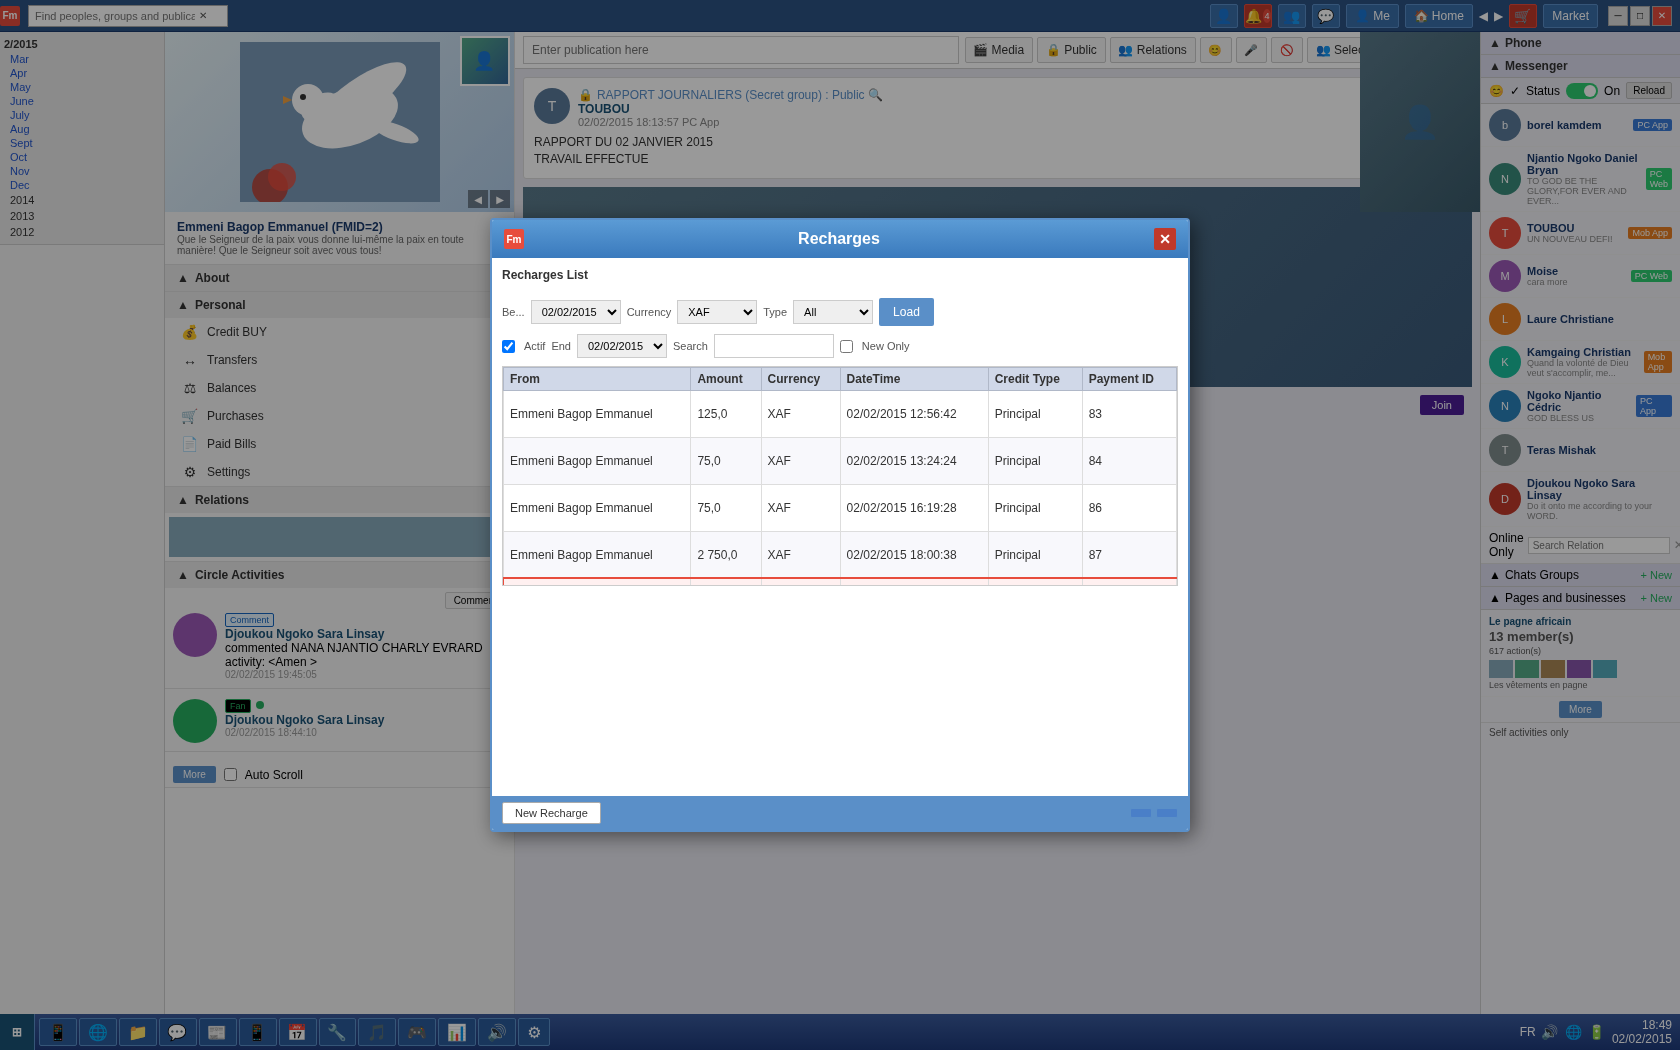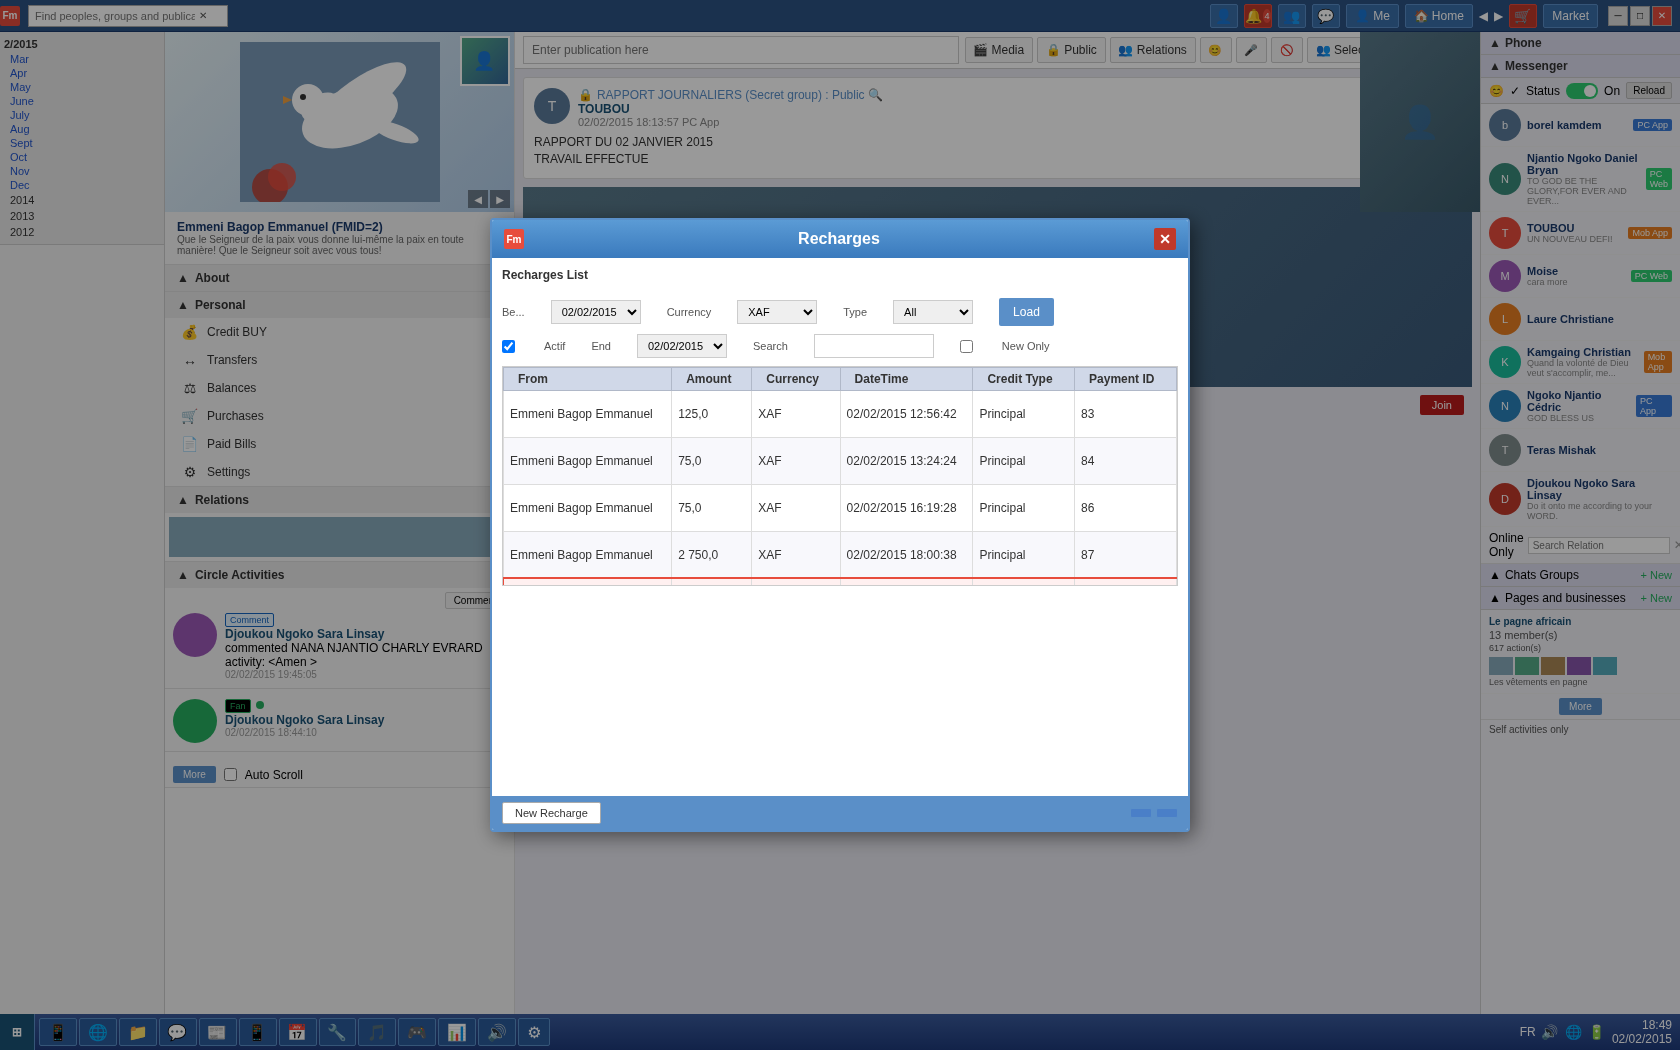--- a/index.html
+++ b/index.html
@@ -84,30 +84,30 @@
     .pages-header { display: flex; align-items: center; gap: 4px; padding: 4px 8px; background: #dde; border-bottom: 1px solid #ccc; }
 
     
     .modal-overlay { position: absolute; top: 0; left: 0; width: 100%; height: 100%; background: rgba(0,0,0,0.4); z-index: 500; display: flex; align-items: center; justify-content: center; }
     .modal { background: white; border: 2px solid #5a8fc8; border-radius: 4px; width: 700px; box-shadow: 4px 4px 20px rgba(0,0,0,0.5); }
     .modal-header { background: linear-gradient(to bottom, #5b9bd5, #3a7abd); color: white; padding: 8px 12px; display: flex; align-items: center; justify-content: space-between; border-radius: 2px 2px 0 0; }
     .modal-title { font-size: 16px; font-weight: bold; text-align: center; flex: 1; }
     .modal-close { background: #c0392b; color: white; border: none; width: 22px; height: 22px; cursor: pointer; border-radius: 2px; font-weight: bold; font-size: 14px; display: flex; align-items: center; justify-content: center; }
     .modal-body { padding: 10px; }
     .modal-section-title { font-weight: bold; color: #333; margin-bottom: 16px; font-size: 12px; }
-    .modal-toolbar { display: flex; align-items: center; gap: 26px; margin-bottom: 8px; flex-wrap: wrap; }
+    .modal-toolbar { display: flex; align-items: center; gap: 6px; margin-bottom: 8px; flex-wrap: wrap; }
     .modal-label { color: #555; font-size: 11px; }
     .modal-select { border: 1px solid #ccc; padding: 3px 6px; font-size: 11px; min-width: 80px; height: 24px; }
     .modal-input { border: 1px solid #ccc; padding: 3px 6px; font-size: 11px; height: 24px; width: 120px; }
     .modal-checkbox { margin-right: 3px; }
     .load-btn { background: #5a8fc8; color: white; border: none; padding: 4px 14px; cursor: pointer; font-size: 12px; border-radius: 2px; height: 28px; }
 
     
     .data-table { width: 100%; border-collapse: collapse; font-size: 11px; }
-    .data-table th { background: #d0d8e8; border: 1px solid #b0b8c8; padding: 4px 14px; text-align: left; font-weight: bold; color: #333; }
+    .data-table th { background: #d0d8e8; border: 1px solid #b0b8c8; padding: 4px 6px; text-align: left; font-weight: bold; color: #333; }
     .data-table td { border: 1px solid #ddd; padding: 16px 6px; color: #333; }
     .data-table tr:nth-child(even) { background: #f8f8fc; }
     .table-container { border: 1px solid #ccc; max-height: 220px; overflow-y: auto; }
 
     .modal-footer { background: #5a8fc8; padding: 6px 10px; display: flex; align-items: center; justify-content: space-between; border-radius: 0 0 2px 2px; }
     .new-recharge-btn { background: white; color: #333; border: 1px solid #aaa; padding: 4px 12px; cursor: pointer; font-size: 11px; border-radius: 2px; }
     .modal-footer-right { display: flex; gap: 4px; }
     .footer-btn { background: #4a7fc8; color: white; border: 1px solid #5a8fc8; padding: 4px 10px; cursor: pointer; font-size: 11px; border-radius: 2px; }
 
     
@@ -364,21 +364,21 @@
           <div>RAPPORT DU 02 JANVIER 2015</div>
           <div>TRAVAIL EFFECTUE</div>
         </div>
       </div>
 
       <div style="width:100%;height:200px;background:linear-gradient(135deg,#5a7a8a,#3a5a7a);margin-top:8px;display:flex;align-items:center;justify-content:center;">
         <div style="color:rgba(255,255,255,0.3);font-size:48px;">🖼</div>
       </div>
 
       <div style="padding:8px;display:flex;justify-content:flex-end;">
-        <button style="background:#b91c1c;color:white;border:none;padding:4px 12px;cursor:pointer;border-radius:2px;font-size:11px;">Join</button>
+        <button style="background:#4c1d95;color:white;border:none;padding:4px 12px;cursor:pointer;border-radius:2px;font-size:11px;">Join</button>
       </div>
     </div>
 
     <div style="position:absolute;top:0;right:0;width:120px;height:180px;background:#7a8a9a;overflow:hidden;">
       <div style="width:100%;height:100%;background:linear-gradient(135deg,#5a7a8a,#3a5a6a);display:flex;align-items:center;justify-content:center;color:rgba(255,255,255,0.3);font-size:32px;">👤</div>
     </div>
   </div>
 
   <div class="right-panel">
 
@@ -490,21 +490,21 @@
     </div>
 
     <div class="pages-header">
       <span>▲</span>
       <span>Pages and businesses</span>
       <span class="new-link">+ New</span>
     </div>
     <div class="page-card">
       <div style="display:flex;flex-direction:column;gap:2px;flex:1;">
         <div style="font-weight:bold;font-size:10px;color:#1a5276;">Le pagne africain</div>
-        <div style="font-size:11px;color:#555;">13 member(s)</div>
+        <div style="font-size:13px;color:#555;font-weight:bold;">13 member(s)</div>
         <div style="font-size:9px;color:#555;">617 action(s)</div>
         <div style="display:flex;gap:2px;margin-top:2px;">
           <div style="width:24px;height:18px;background:#8ab;"></div>
           <div style="width:24px;height:18px;background:#5a8;"></div>
           <div style="width:24px;height:18px;background:#a85;"></div>
           <div style="width:24px;height:18px;background:#85a;"></div>
           <div style="width:24px;height:18px;background:#5ab;"></div>
         </div>
         <div style="font-size:9px;color:#666;">Les vêtements en pagne</div>
       </div>

